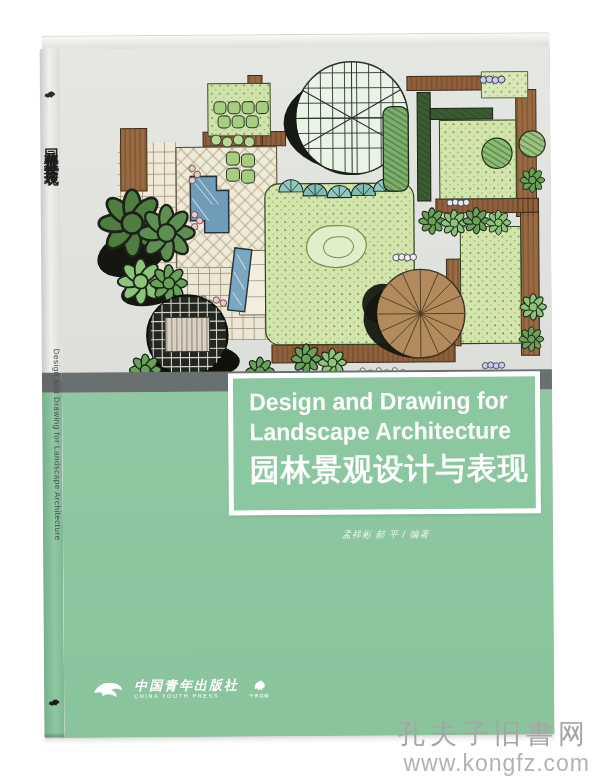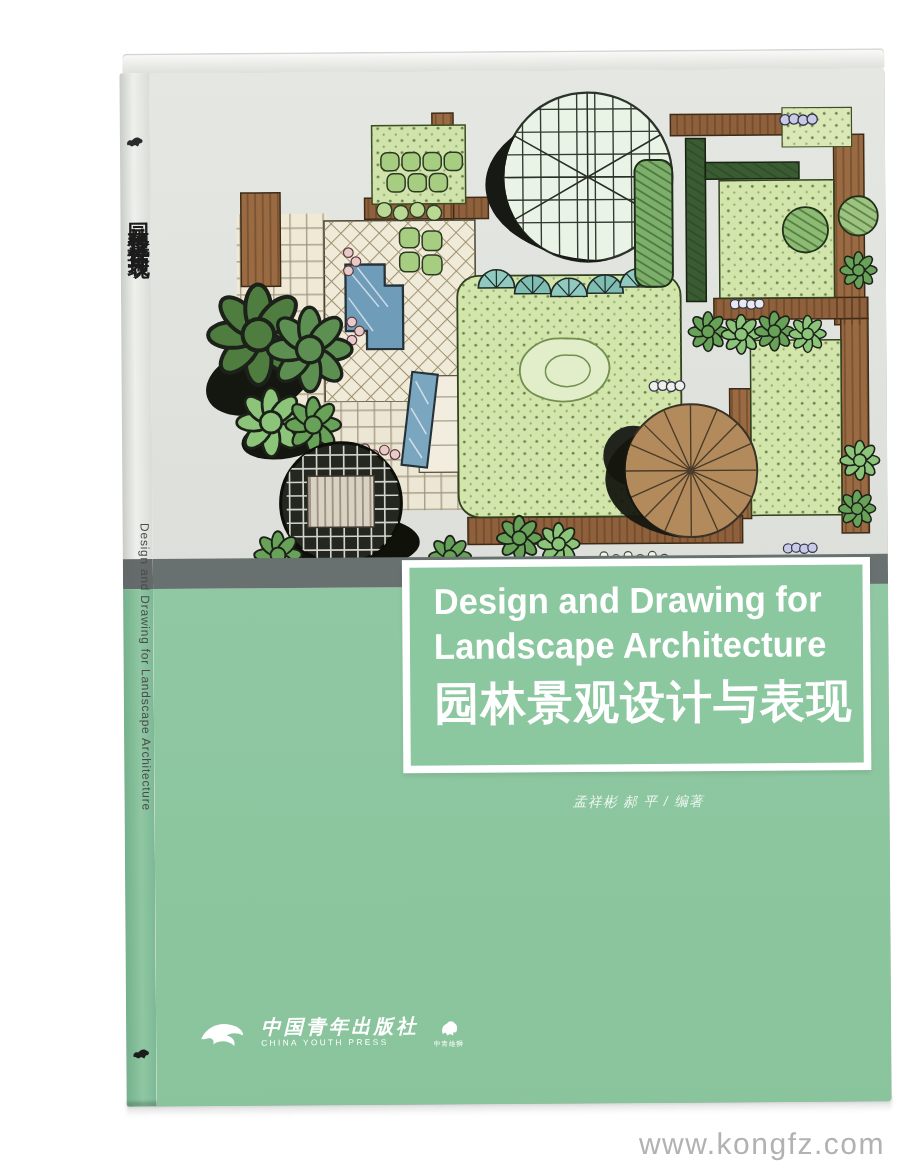--- a/index.html
+++ b/index.html
@@ -1,20 +1,20 @@
 <!DOCTYPE html>
 <html><head>
 <meta charset="utf-8">
 <style>
   html,body{margin:0;padding:0;}
   body{
     width:600px;height:782px;position:relative;background:#ffffff;
     font-family:"Liberation Sans",sans-serif;overflow:hidden;
   }
-  .scene{position:absolute;inset:0;margin-left:40px;}
+  .scene{position:absolute;inset:0;}
 
   
   .book{
     position:absolute;left:42px;top:34px;width:510px;height:702px;
     transform:rotate(-0.4deg);
   }
   .book-top{
     position:absolute;left:2px;top:0;right:0;height:13px;
     background:linear-gradient(#fbfbf9,#dfe1dc);
     border-radius:3px 3px 0 0;
@@ -98,21 +98,21 @@
   .pub-en{font-size:5.5px;letter-spacing:1.6px;margin-top:2px;white-space:nowrap;}
   .imprint{display:flex;flex-direction:column;align-items:center;gap:1px;}
   .imprint-cap{font-size:4.5px;letter-spacing:.5px;white-space:nowrap;}
 
   
   .watermark{
     position:absolute;right:10px;bottom:6px;text-align:right;z-index:5;
     color:#a5a5a5;
   }
   .wm-line1{font-family:"DejaVu Serif",serif;font-size:27px;letter-spacing:5px;line-height:32px;white-space:nowrap;}
-  .wm-line2{font-family:"Liberation Sans",sans-serif;font-size:20px;color:#b2b2b2;letter-spacing:1px;line-height:26px;}
+  .wm-line2{font-family:"Liberation Sans",sans-serif;font-size:23px;color:#b2b2b2;letter-spacing:1px;line-height:26px;}
 </style>
 </head>
 <body>
 
 <div class="scene">
   <div class="book">
     <div class="book-top"></div>
 
     <div class="spine">
       <div class="sp-gray"></div>
@@ -373,15 +373,16 @@
           </svg>
           <span class="imprint-cap">中青雄狮</span>
         </div>
       </div>
     </div>
 
     <div class="book-bottom-edge"></div>
   </div>
 
   <div class="watermark">
+    <div class="wm-line1">孔夫子旧書网</div>
     <div class="wm-line2">www.kongfz.com</div>
   </div>
 </div>
 
 </body></html>

